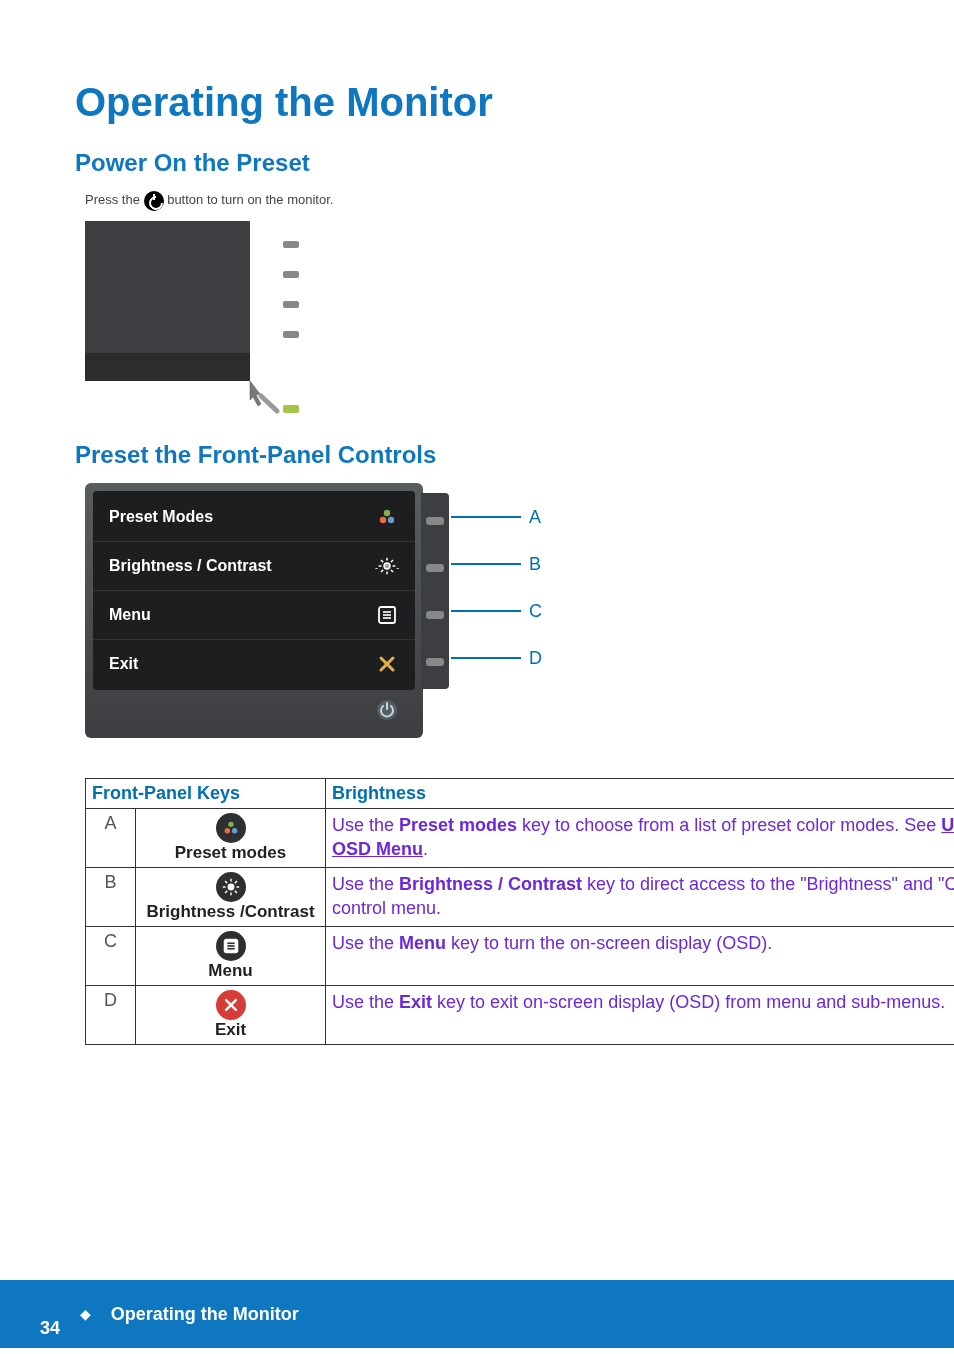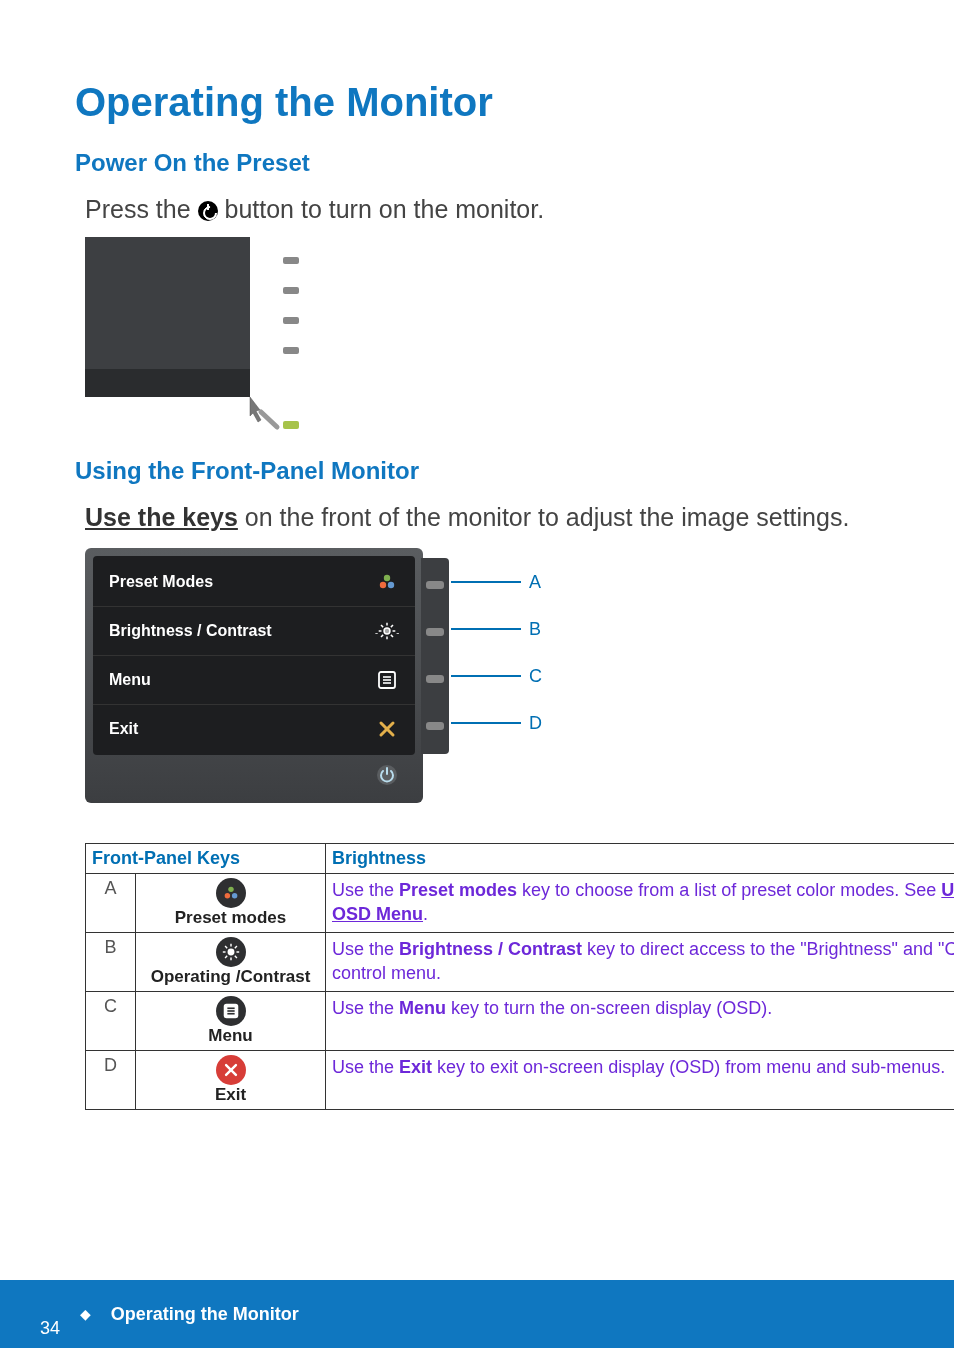--- a/index.html
+++ b/index.html
@@ -1,21 +1,21 @@
 <!DOCTYPE html>
 <html><head>
 <meta charset="utf-8">
 <style>
   * { box-sizing: border-box; margin: 0; padding: 0; }
   body { font-family: "Segoe UI", Arial, sans-serif; background: #fff; color: #333; width: 954px; }
   .page { padding: 80px 75px 0 75px; min-height: 1280px; }
   h1 { color: #0f77c0; font-size: 40px; font-weight: 600; margin-bottom: 24px; }
   h2 { color: #0f77c0; font-size: 24px; font-weight: 600; margin-bottom: 14px; }
   .h2-pad-top { margin-top: 18px; }
-  .body-text { font-size: 25px; color: #444; margin-bottom: 10px; line-height:1.45; }
+  .body-text { font-size: 13px; color: #444; margin-bottom: 10px; line-height:1.45; }
   .indent { margin-left: 10px; }
   .inline-icon { display:inline-block; vertical-align:middle; }
   .link-u { text-decoration: underline; }
   
   .monitor-wrap { position: relative; width: 200px; height: 200px; margin: 4px 0 20px 10px; }
   .monitor-screen { position:absolute; left:0; top:0; width:165px; height:160px; background:#3d3f42; border-radius:0 0 2px 2px; }
   .bezel-bottom { position:absolute; left:0; bottom:0; width:165px; height:28px; background:#2a2c2e; }
   .side-button { position:absolute; right:-14px; width:16px; height:7px; background:#888; border-radius:2px; }
   .pwr-led { position:absolute; right:-14px; bottom:8px; width:16px; height:8px; background:#a6c34a; border-radius:2px; }
   .cursor-svg { position:absolute; left:160px; top:155px; width:40px; height:40px; }
@@ -39,21 +39,21 @@
   table.keys .col-letter { width:50px; text-align:center; font-size:18px; color:#555; }
   table.keys .col-key { width:190px; text-align:center; }
   .key-cell { display:flex; flex-direction:column; align-items:center; gap:0px; }
   .key-cell-badge { width:30px; height:30px; border-radius:15px; display:flex; align-items:center; justify-content:center; }
   .key-name { font-weight:600; font-size:17px; color:#222; }
   .badge-dark { background:#2e2f31; }
   .badge-red { background:#d73d38; }
   .desc { font-size:18px; color:#6d28d9; line-height:1.35; }
   
   .footer { background:#0f77c0; color:#fff; height:68px; display:flex; align-items:center; padding:0 40px; font-size:18px; }
-  .footer .pnum { font-weight:400; margin-right:20px;margin-top:29px; }
+  .footer .pnum { font-weight:700; margin-right:20px;margin-top:29px; }
   .footer .diamond { margin-right:20px; font-size:14px; }
   .footer .ftitle { font-weight:600; }
   .power-dot { display:inline-block; width:20px; height:20px; background:#000; border-radius:50%; vertical-align:middle; position:relative; }
   .power-dot::after { content:""; position:absolute; left:5px; top:5px; width:10px; height:10px; border:2px solid #fff; border-radius:50%; border-top-color:transparent; transform:rotate(45deg); }
   .power-dot::before { content:""; position:absolute; left:9px; top:3px; width:2px; height:6px; background:#fff; }
 </style>
 </head>
 <body>
 
 <div class="page">
@@ -76,24 +76,21 @@
     <div class="side-button" style="top:110px;"></div>
     <div class="pwr-led"></div>
     <svg class="cursor-svg" viewBox="0 0 40 40">
       <g fill="#777" stroke="#555" stroke-width="0.5">
         <path d="M5 5 L15 18 L11 19 L16 28 L13 30 L8 21 L5 24 Z"></path>
       </g>
       <line x1="16" y1="20" x2="32" y2="35" stroke="#999" stroke-width="5" stroke-linecap="round"></line>
     </svg>
   </div>
 
-  <h2 class="h2-pad-top">Using the Front-Panel Monitor</h2>
-  <p class="body-text indent">
-    <span class="link-u" style="font-weight:600;color:#333;">Use the keys</span><span> on the front of the monitor to adjust the image settings.</span>
-  </p>
+  <h2 class="h2-pad-top">Preset the Front-Panel Controls</h2>
 
   <div class="osd-wrap">
     <div class="osd">
       <div class="osd-inner">
         <div class="osd-row">
           <span class="osd-label">Preset Modes</span>
           <span class="osd-icon">
             <svg width="22" height="22" viewBox="0 0 22 22">
                 <circle cx="7" cy="14" r="3.2" fill="#ee6b3c"></circle>
                 <circle cx="15" cy="14" r="3.2" fill="#659ad2"></circle>
@@ -226,21 +223,21 @@
                     <line x1="11" y1="17" x2="11" y2="20"></line>
                     <line x1="2" y1="11" x2="5" y2="11"></line>
                     <line x1="17" y1="11" x2="20" y2="11"></line>
                     <line x1="4.5" y1="4.5" x2="6.8" y2="6.8"></line>
                     <line x1="15.2" y1="15.2" x2="17.5" y2="17.5"></line>
                     <line x1="17.5" y1="4.5" x2="15.2" y2="6.8"></line>
                     <line x1="6.8" y1="15.2" x2="4.5" y2="17.5"></line>
                   </g>
                 </svg>
           </div>
-          <span class="key-name">Operating /Contrast</span>
+          <span class="key-name">Brightness /Contrast</span>
         </div>
       </td>
       <td class="desc">
         <span>Use the </span><b>Brightness / Contrast</b><span> key to direct access to the "Brightness" and "Contrast" control menu.</span>
       </td>
     </tr>
 
     <tr>
       <td class="col-letter">C</td>
       <td class="col-key">

